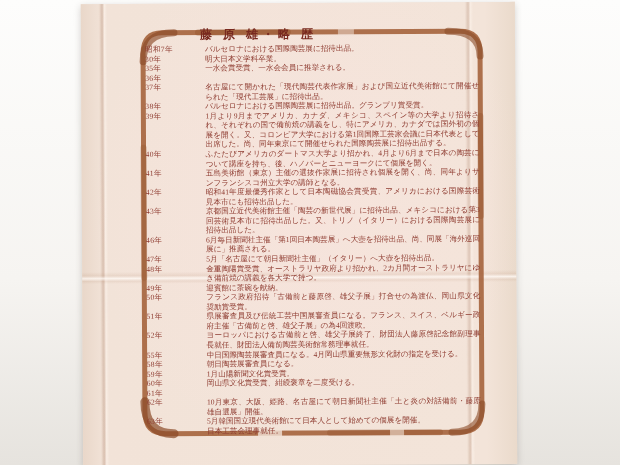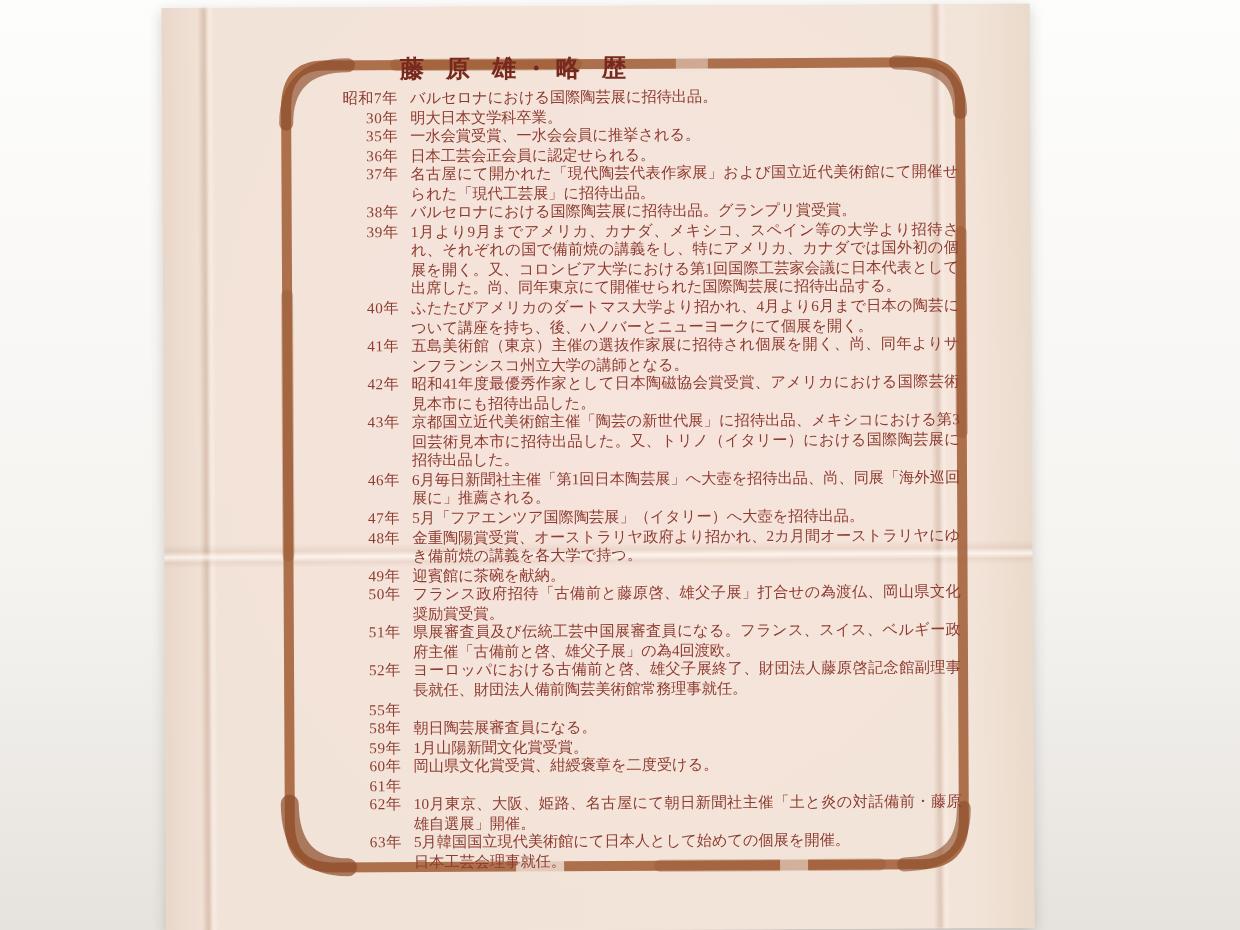--- a/index.html
+++ b/index.html
@@ -26,21 +26,21 @@
   .crease-h{position:absolute;left:0;right:0;top:268px;height:12px;pointer-events:none;
     background:linear-gradient(180deg,rgba(0,0,0,0) 0%,rgba(150,95,60,0.10) 32%,rgba(255,250,246,0.7) 55%,rgba(150,95,60,0.09) 78%,rgba(0,0,0,0) 100%);}
   .frame{position:absolute;left:57px;top:24px;width:347px;height:412px;}
   .doc-title{
     position:absolute;left:119px;top:23px;margin:0;
     font-size:12px;font-weight:bold;letter-spacing:4px;color:#78291f;
     white-space:nowrap;
   }
   .entries{position:absolute;left:64px;top:41px;width:334px;}
   .entry{display:flex;align-items:flex-start;font-size:7.6px;line-height:9.55px;color:#8e3b30;}
-  .entry .year{flex:none;width:54px;text-align:right;padding-right:6px;letter-spacing:0.3px;}
+  .entry .year{flex:none;width:54px;padding-right:6px;letter-spacing:0.3px;}
   .entry .text{flex:1;text-align:justify;white-space:pre-line;word-break:break-all;}
 </style>
 </head>
 <body>
 
 <div class="photo">
   <div class="paper">
 
     <div class="crease-v left"></div>
     <div class="crease-v right"></div>
@@ -75,21 +75,20 @@
         <div class="entry">
           <span class="year">30年</span>
           <span class="text">明大日本文学科卒業。</span>
         </div>
         <div class="entry">
           <span class="year">35年</span>
           <span class="text">一水会賞受賞、一水会会員に推挙される。</span>
         </div>
         <div class="entry">
           <span class="year">36年</span>
-          <span class="text">日本工芸会正会員に認定せられる。</span>
         </div>
         <div class="entry">
           <span class="year">37年</span>
           <span class="text">名古屋にて開かれた「現代陶芸代表作家展」および国立近代美術館にて開催せられた「現代工芸展」に招待出品。</span>
         </div>
         <div class="entry">
           <span class="year">38年</span>
           <span class="text">バルセロナにおける国際陶芸展に招待出品。グランプリ賞受賞。</span>
         </div>
         <div class="entry">
@@ -111,21 +110,21 @@
         <div class="entry">
           <span class="year">43年</span>
           <span class="text">京都国立近代美術館主催「陶芸の新世代展」に招待出品、メキシコにおける第3回芸術見本市に招待出品した。又、トリノ（イタリー）における国際陶芸展に招待出品した。</span>
         </div>
         <div class="entry">
           <span class="year">46年</span>
           <span class="text">6月毎日新聞社主催「第1回日本陶芸展」へ大壺を招待出品、尚、同展「海外巡回展に」推薦される。</span>
         </div>
         <div class="entry">
           <span class="year">47年</span>
-          <span class="text">5月「フアエンツア国際陶芸展」（イタリー）へ大壺を招待出品。</span>
+          <span class="text">5月「名古屋にて朝日新聞社主催」（イタリー）へ大壺を招待出品。</span>
         </div>
         <div class="entry">
           <span class="year">48年</span>
           <span class="text">金重陶陽賞受賞、オーストラリヤ政府より招かれ、2カ月間オーストラリヤにゆき備前焼の講義を各大学で持つ。</span>
         </div>
         <div class="entry">
           <span class="year">49年</span>
           <span class="text">迎賓館に茶碗を献納。</span>
         </div>
         <div class="entry">
@@ -135,20 +134,21 @@
         <div class="entry">
           <span class="year">51年</span>
           <span class="text">県展審査員及び伝統工芸中国展審査員になる。フランス、スイス、ベルギー政府主催「古備前と啓、雄父子展」の為4回渡欧。</span>
         </div>
         <div class="entry">
           <span class="year">52年</span>
           <span class="text">ヨーロッパにおける古備前と啓、雄父子展終了、財団法人藤原啓記念館副理事長就任、財団法人備前陶芸美術館常務理事就任。</span>
         </div>
         <div class="entry">
           <span class="year">55年</span>
+          <span class="text">中日国際陶芸展審査員になる。4月岡山県重要無形文化財の指定を受ける。</span>
         </div>
         <div class="entry">
           <span class="year">58年</span>
           <span class="text">朝日陶芸展審査員になる。</span>
         </div>
         <div class="entry">
           <span class="year">59年</span>
           <span class="text">1月山陽新聞文化賞受賞。</span>
         </div>
         <div class="entry">

